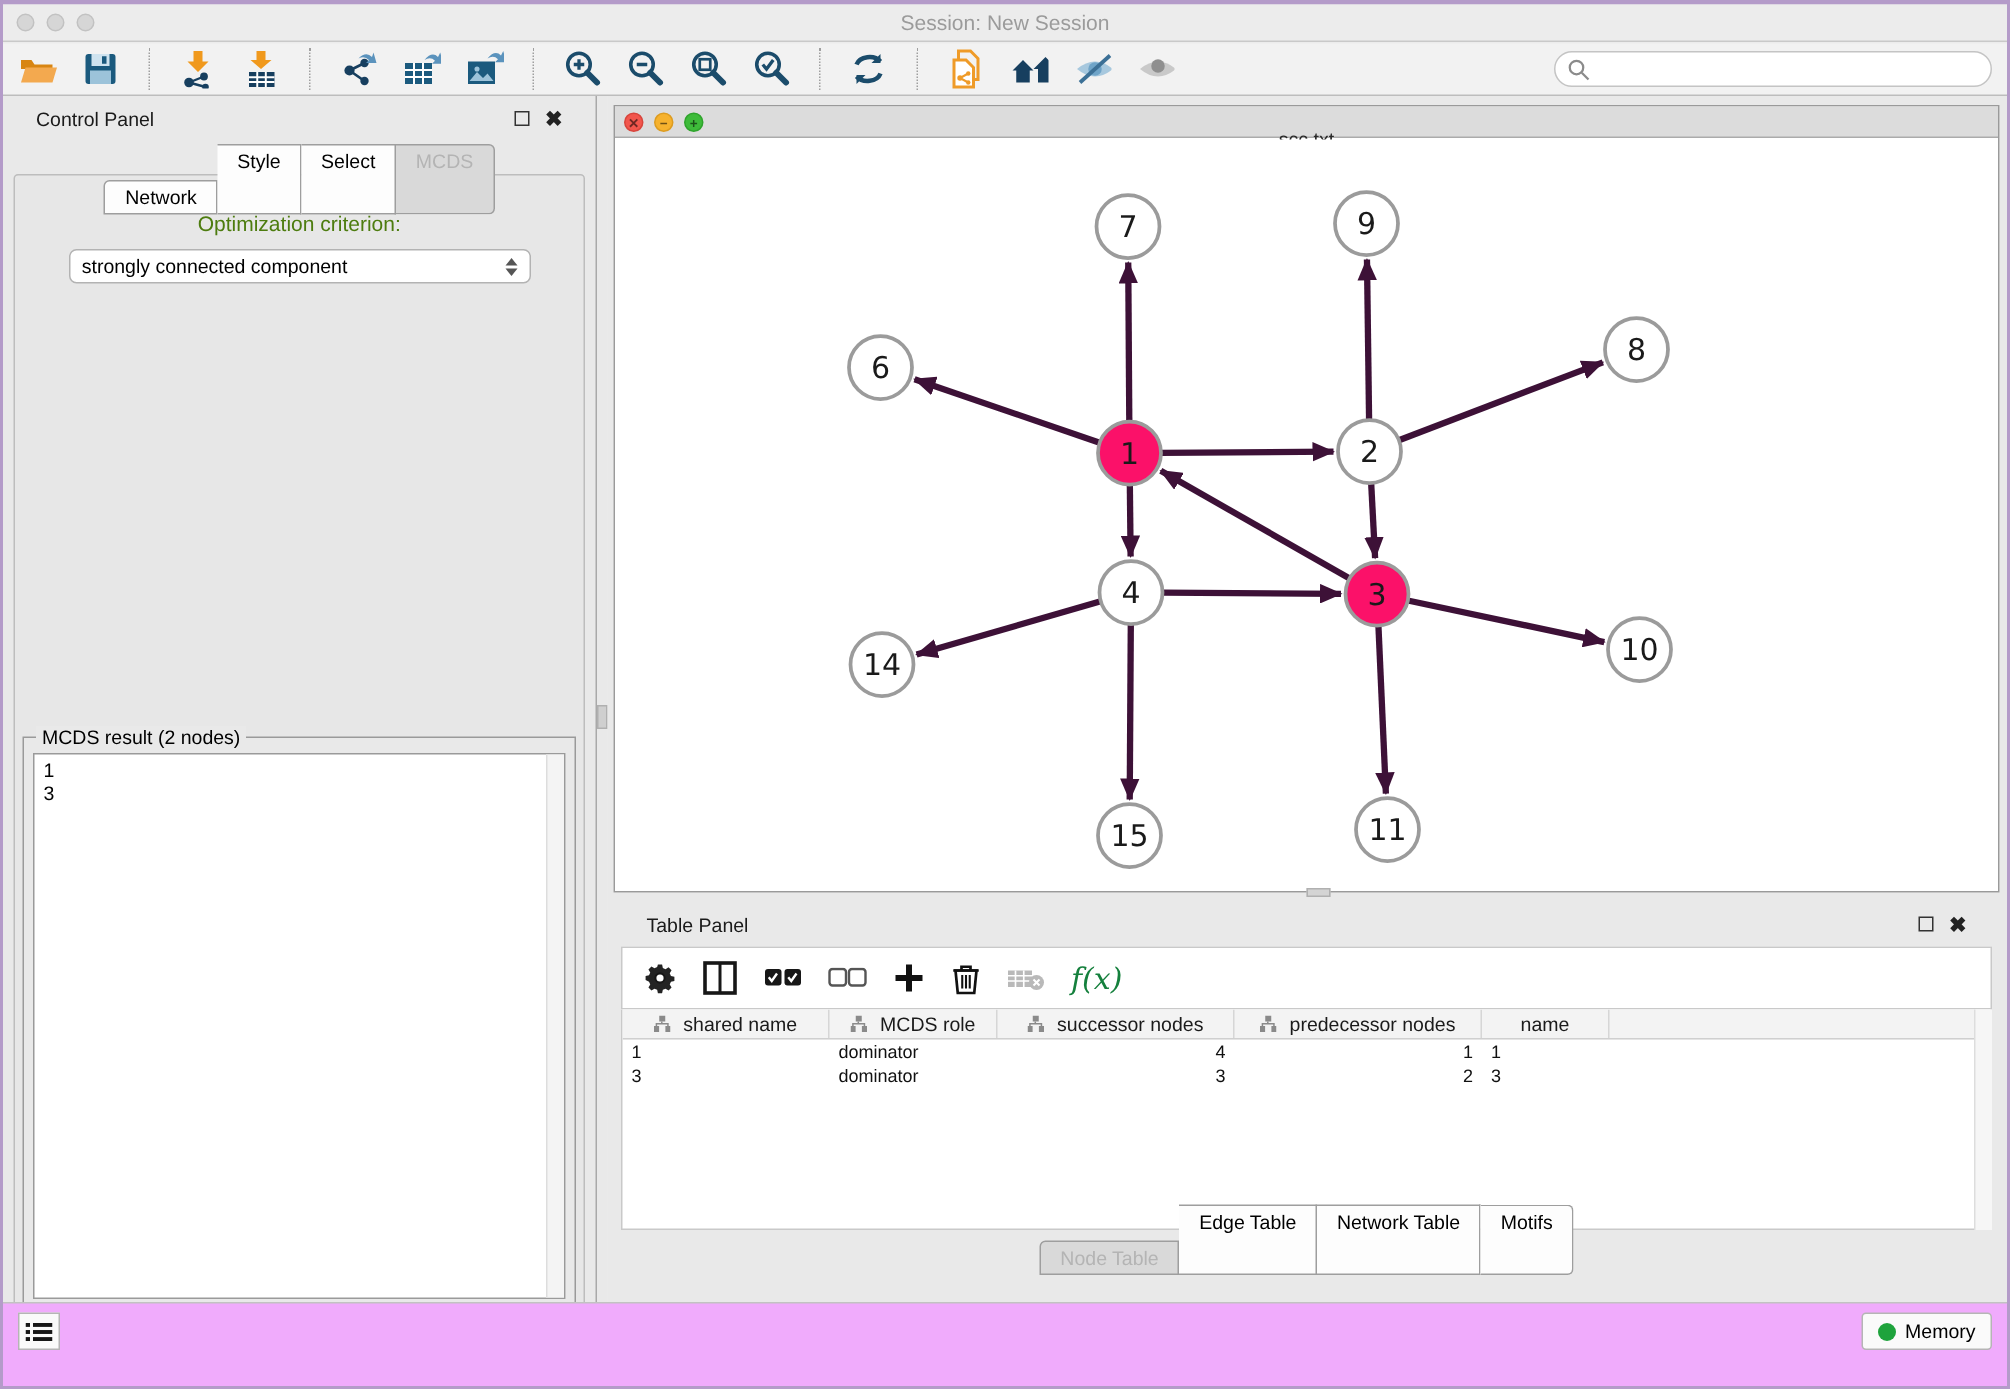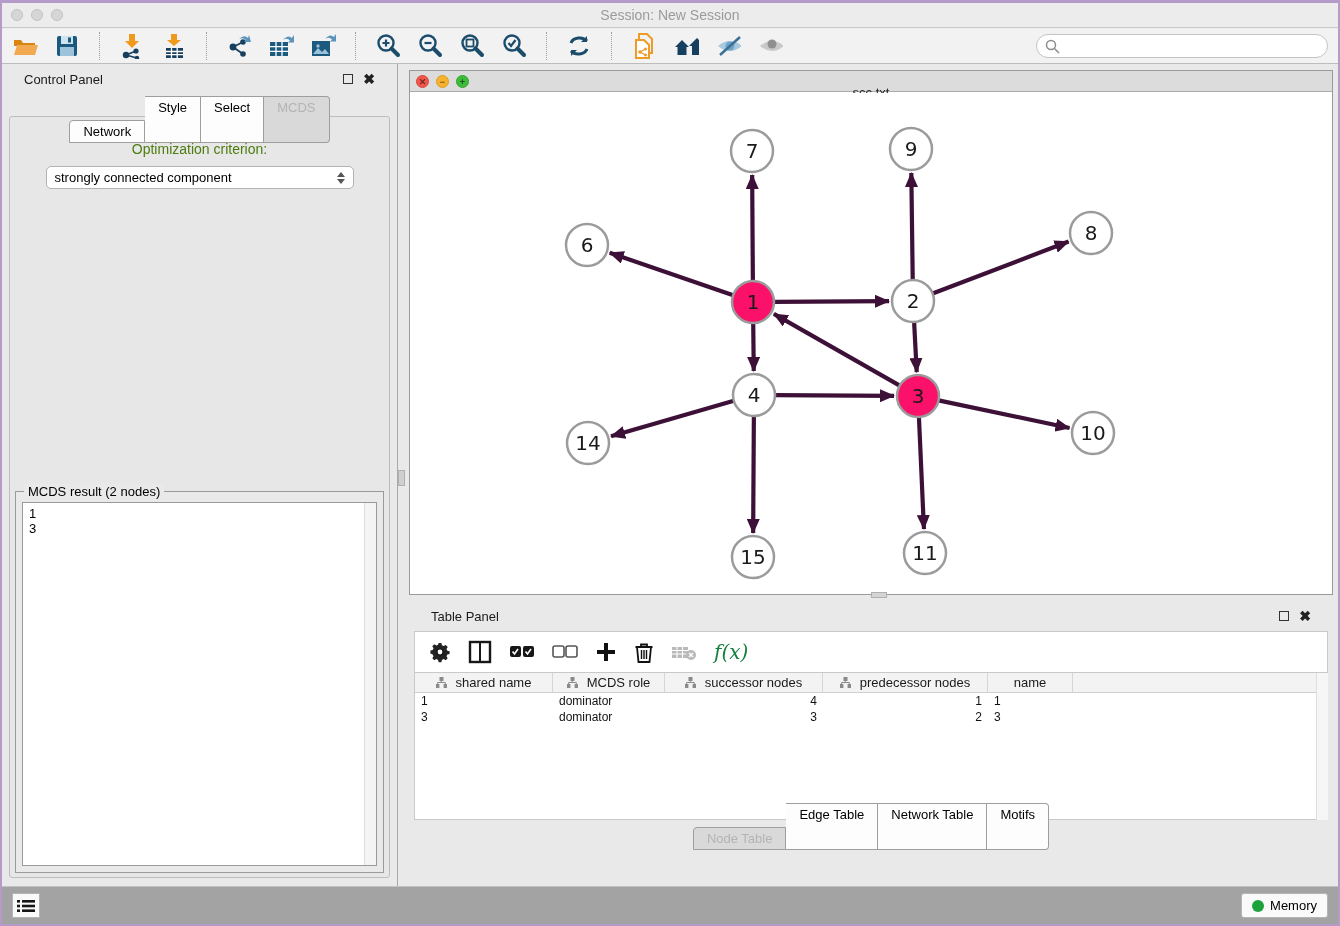--- a/index.html
+++ b/index.html
@@ -86,21 +86,21 @@
                    border:1px solid #c9c9c9; border-top:none; overflow:hidden; }
   .grid-header { display:flex; height:20px; background:#f3f3f3; border-bottom:1px solid #cfcfcf; }
   .gh-cell { display:flex; align-items:center; justify-content:center; gap:9px; font-size:13px; color:#1a1a1a;
              border-right:1px solid #d6d6d6; height:100%; cursor:pointer; }
   .grid-row { display:flex; height:16px; font-size:12px; color:#111; }
   .gr-cell { padding:0 6px; height:100%; display:flex; align-items:center; }
   .tp-tabs { position:absolute; left:0; right:0; bottom:32px; display:flex; justify-content:center; }
   .scrollstrip { position:absolute; right:5px; top:72px; bottom:62px; width:12px; background:#f6f6f6; border-left:1px solid #ddd; }
 
   
-  .statusbar { position:absolute; left:0; right:0; bottom:0; height:38px; background:#a3a3a3;
+  .statusbar { position:absolute; left:0; right:0; bottom:0; height:56px; background:#f0abfc;
                border-top:1px solid #c2c2c2; }
   .sb-left-btn { position:absolute; left:10px; top:6px; width:28px; height:25px; background:#fafafa;
                  border:1px solid #b5b5b5; display:flex; align-items:center; justify-content:center; cursor:pointer; }
   .memory-btn { position:absolute; right:10px; top:6px; height:25px; background:#fafafa; border:1px solid #b5b5b5;
                 border-radius:3px; display:flex; align-items:center; gap:6px; padding:0 10px; font-size:13px; cursor:pointer; }
   .mem-dot { width:12px; height:12px; border-radius:50%; background:#1ea33c; }
 </style>
 </head>
 <body>
 

